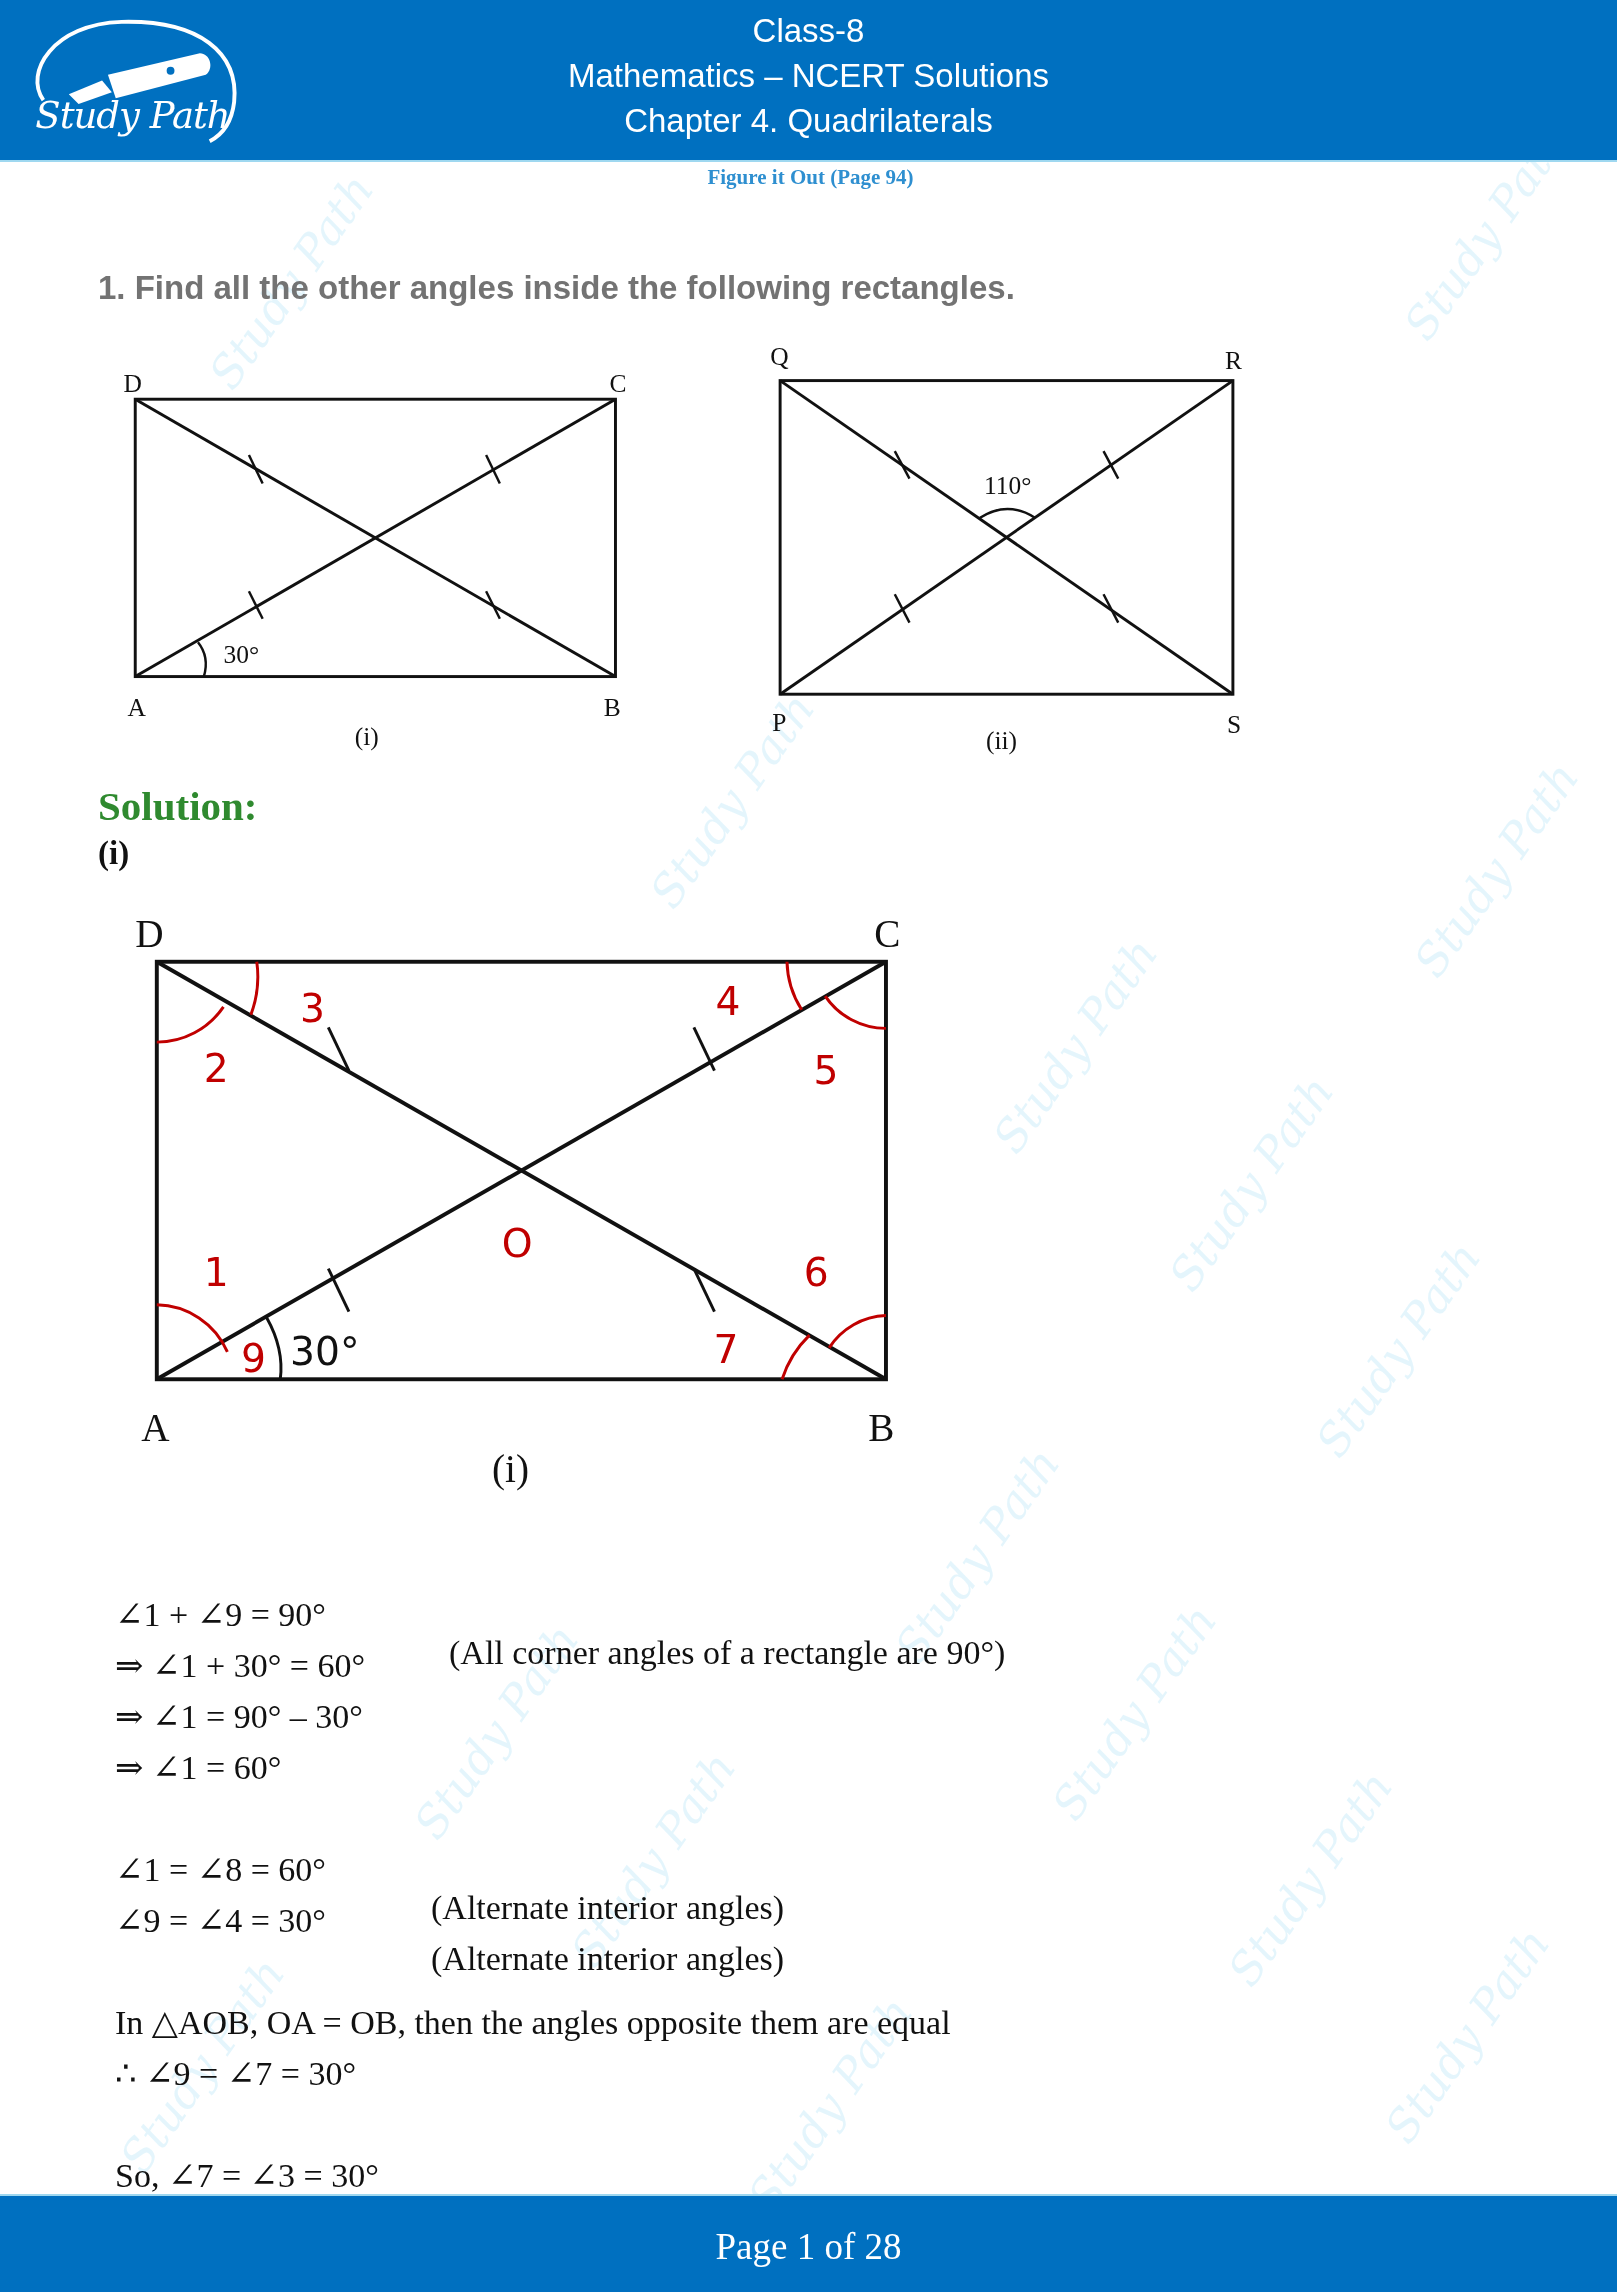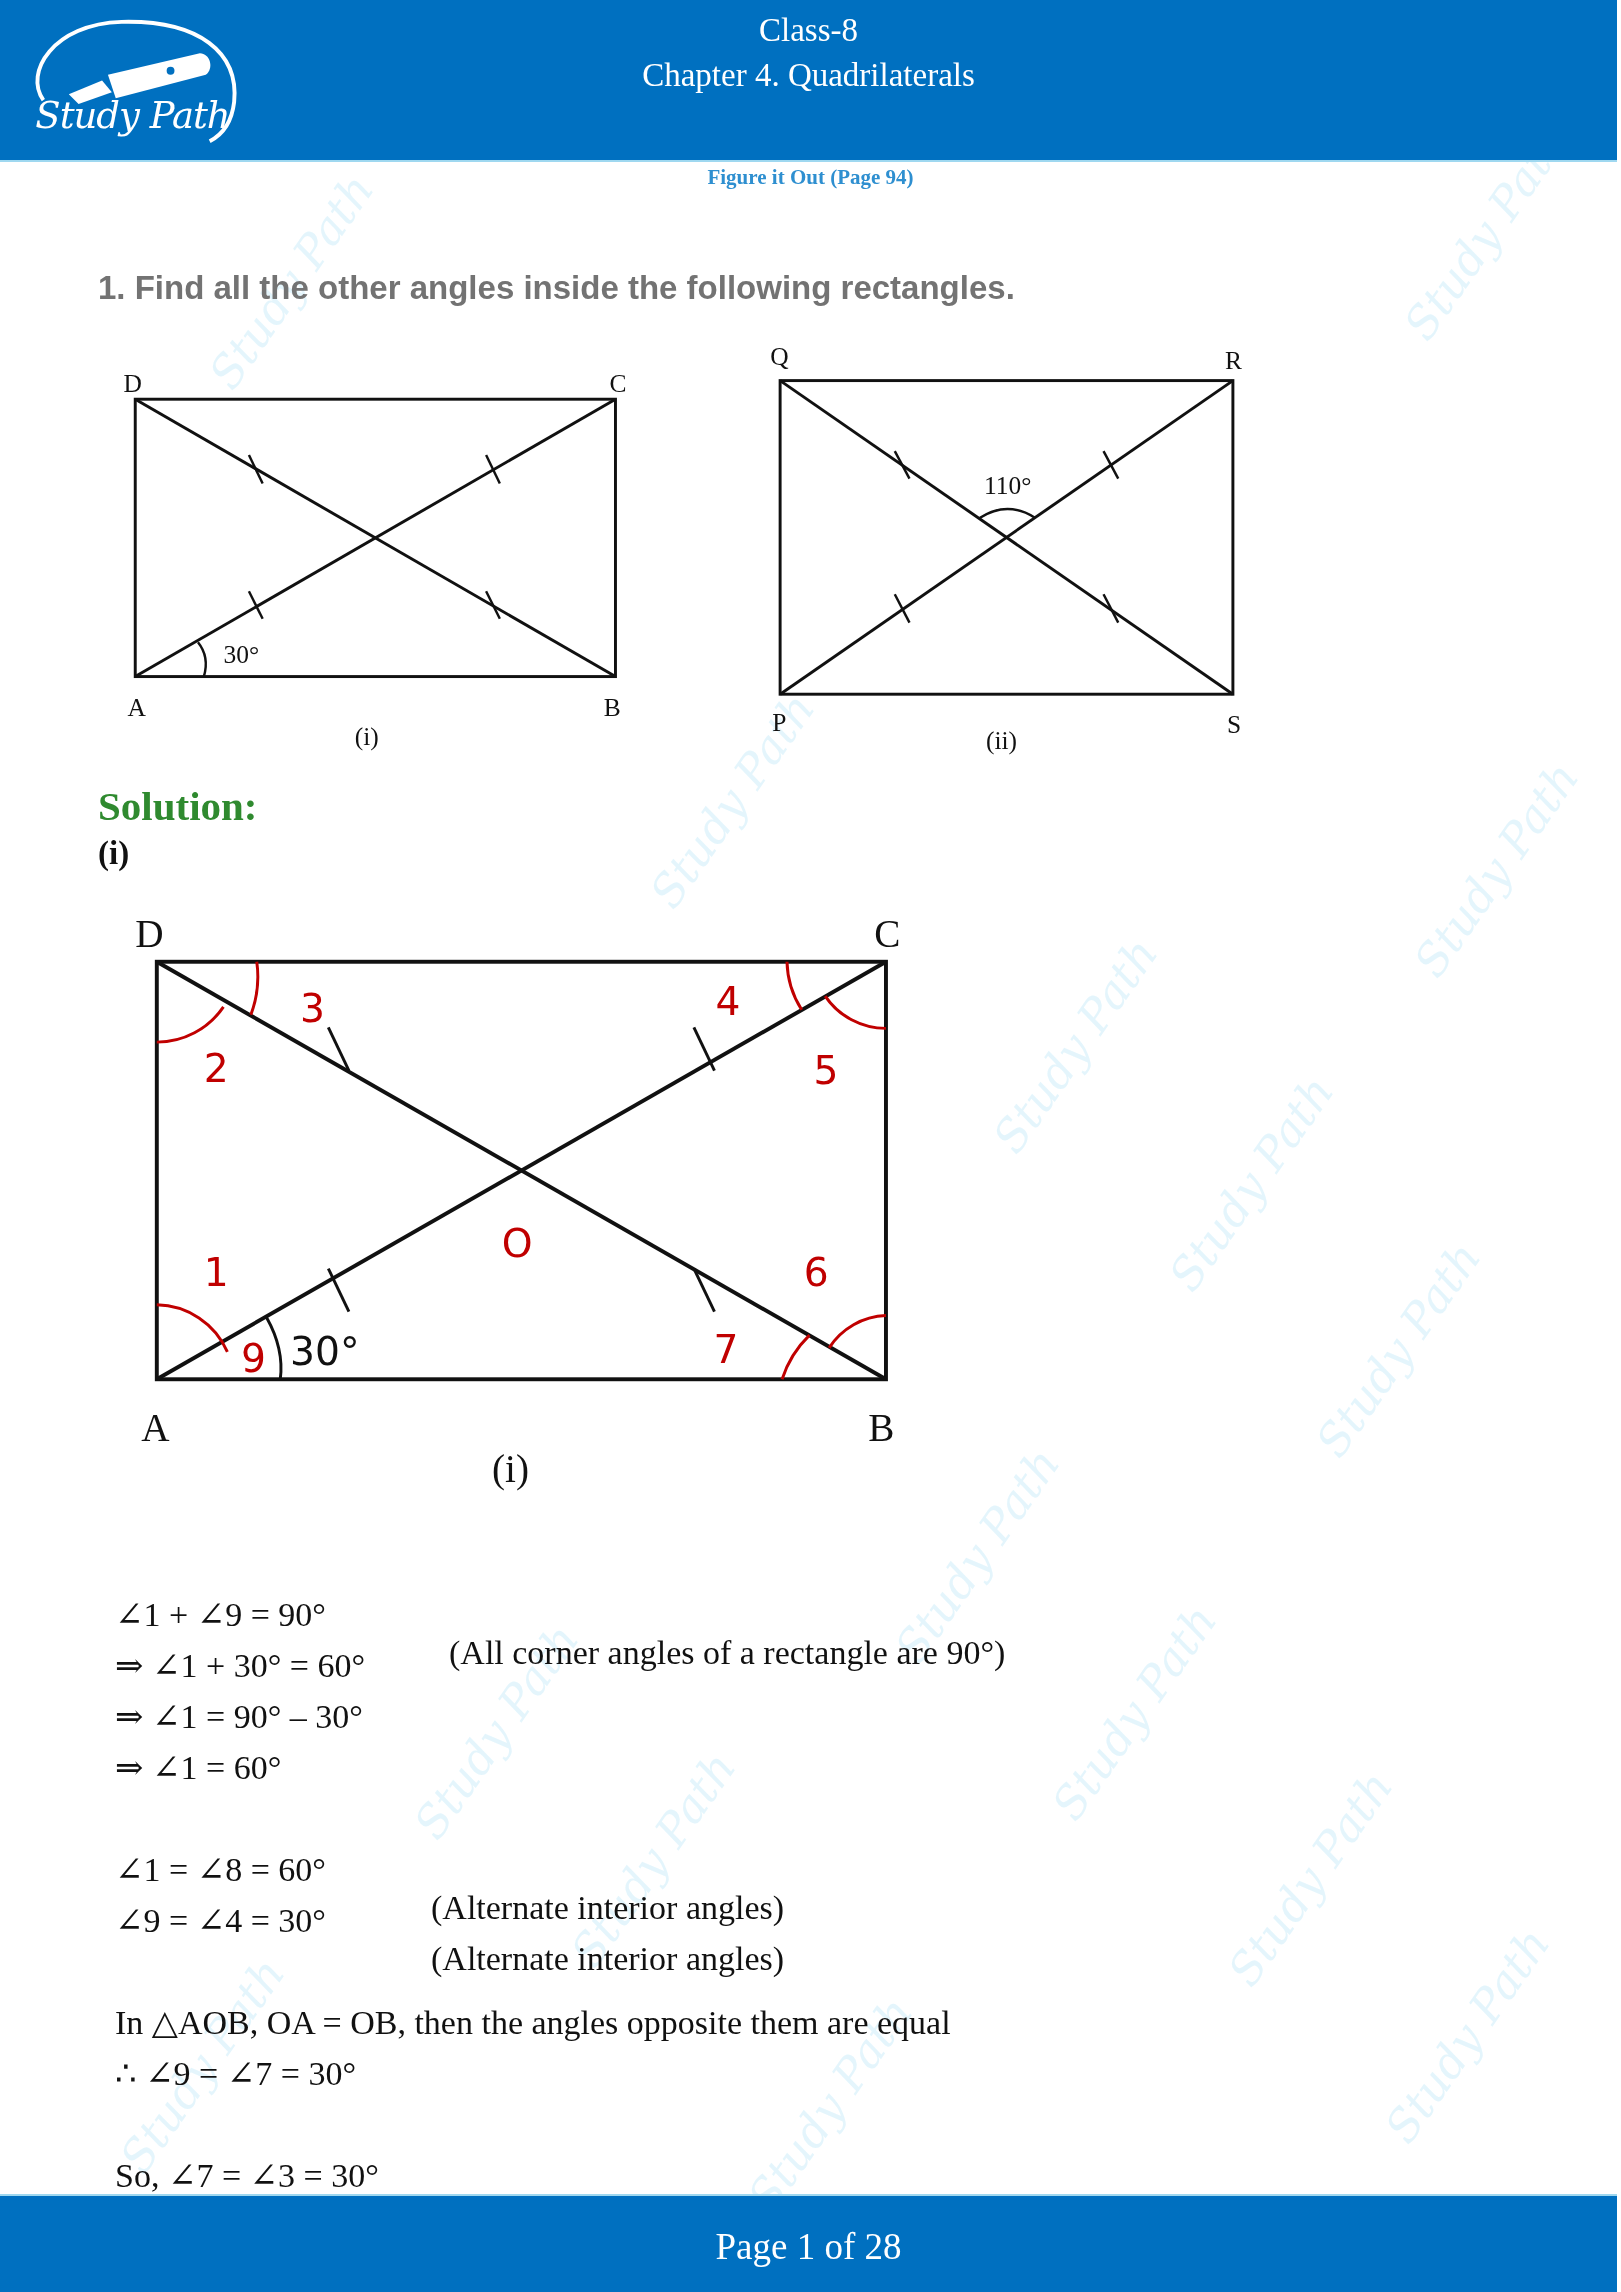--- a/index.html
+++ b/index.html
@@ -9,21 +9,21 @@
     color: #111;
   }
   .header {
     position: absolute; left: 0; top: 0; width: 1617px; height: 160px;
     background: #0070c0;
     border-bottom: 2px solid #9fd8f0;
   }
   .header-titles {
     position: absolute; left: 0; right: 0; top: 7.8px; text-align: center;
     color: #ffffff;
-    font-family: Liberation Serif, serif;
+    font-family: Liberation Sans, sans-serif;
     font-size: 33px; line-height: 45px;
   }
   .logo { position: absolute; left: 13.7px; top: 13.7px; width: 227px; height: 137px; }
   .logo-text {
     position: absolute; left: 21.6px; top: 80px; color: #fff;
     font-family: "DejaVu Serif", serif; font-style: italic; font-size: 37px;
     letter-spacing: -1px;
   }
   .section-title {
     position: absolute; left: 0; right: 0; top: 165px; text-align: center;
@@ -88,20 +88,21 @@
     <svg width="227" height="137" viewBox="0 0 232 140">
       <path d="M30 88 C 10 60, 40 10, 110 8 C 190 6, 230 40, 225 90 C 222 115, 210 125, 200 130" fill="none" stroke="#fff" stroke-width="4"></path>
       <path d="M56 82 L 90 68 L 100 80 L 66 92 Z" fill="#fff"></path>
       <path d="M96 62 L 190 40 C 200 40, 205 55, 196 62 L 104 86 Z" fill="#fff"></path>
       <circle cx="160" cy="58" r="4" fill="#0070c0"></circle>
     </svg>
     <div class="logo-text">Study Path</div>
   </div>
   <div class="header-titles">
     <div>Class-8</div>
+    <div>Mathematics – NCERT Solutions</div>
     <div>Chapter 4. Quadrilaterals</div>
   </div>
 </div>
 
 <div class="section-title">Figure it Out (Page 94)</div>
 <div class="question">1. Find all the other angles inside the following rectangles.</div>
 
 <svg class="fig" width="1621" height="2293" viewBox="0 0 1654 2339">
 
   <g stroke="#111" stroke-width="3" fill="none">

